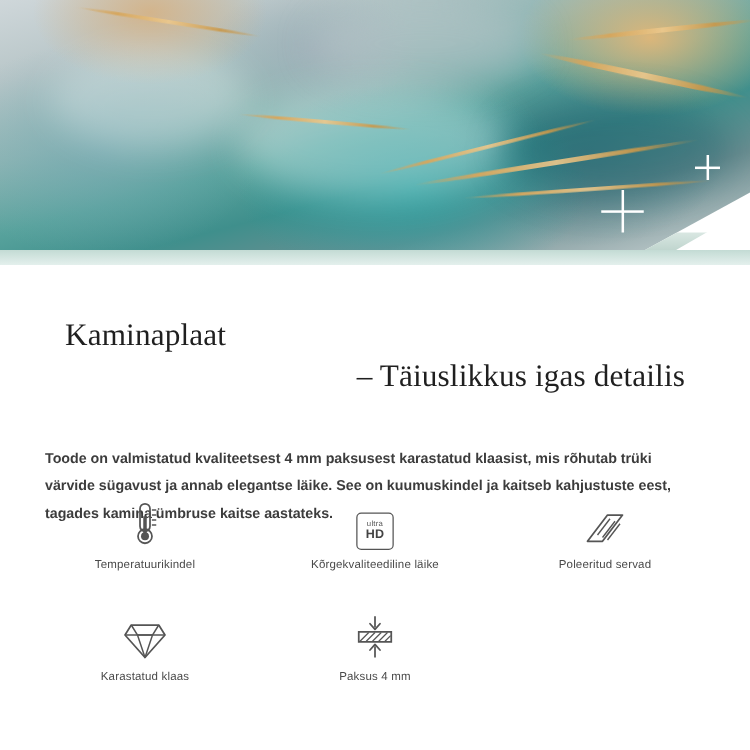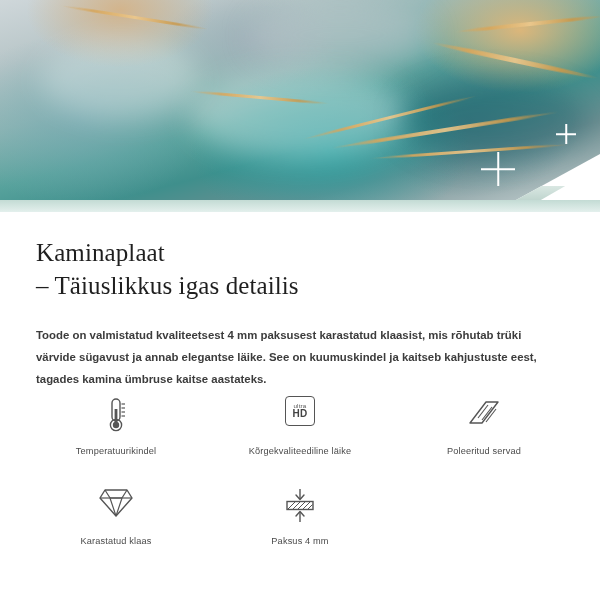--- a/index.html
+++ b/index.html
@@ -110,31 +110,32 @@
   .sparkle-b::after  { height: 20px; }
 
   
   .content {
     position: absolute;
     left: 0;
     top: 222px;
     width: 600px;
   }
   .title {
-    margin: 0;
+    margin: 16px;
     padding: 14px 36px 0 36px;
     font-family: "Liberation Serif", serif;
     font-size: 25px;
     font-weight: 400;
     line-height: 1.32;
     color: #1f1f1f;
     letter-spacing: 0.1px;
   }
   .title .line2 {
     display: block;
+    text-align: right;
   }
   .body-text {
     margin: 0;
     padding: 22px 36px 0 36px;
     font-size: 11.4px;
     line-height: 1.95;
     color: #3c3c3c;
     max-width: 540px;
     font-weight: bold;
   }
@@ -154,21 +155,21 @@
   .feature {
     display: flex;
     flex-direction: column;
     align-items: center;
     justify-content: flex-start;
     height: 78px;
   }
   .feature-icon {
     height: 44px;
     display: flex;
-    align-items: flex-start;
+    align-items: flex-end;
     justify-content: center;
   }
   .feature-label {
     margin-top: 6px;
     font-size: 9.2px;
     color: #4a4a4a;
     text-align: left;
     letter-spacing: 0.15px;
   }
   .ultrahd {

